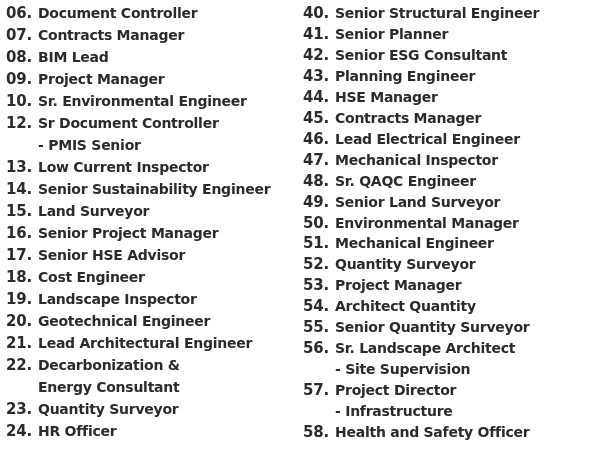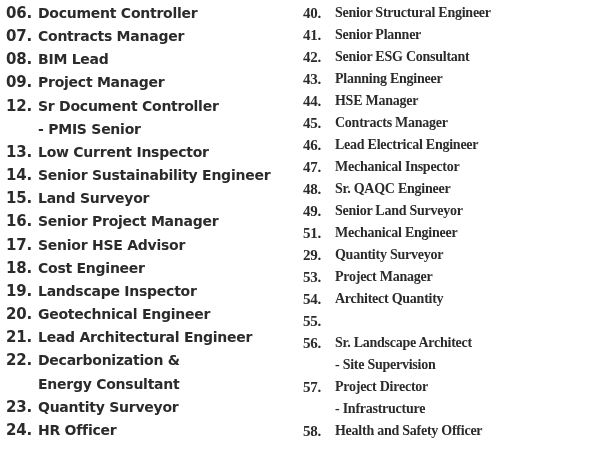--- a/index.html
+++ b/index.html
@@ -25,21 +25,20 @@
   }
   .column {
     display: flex;
     flex-direction: column;
   }
   .col-left {
     width: 300px;
   }
   .col-right {
     width: 296px;
-    font-family: Liberation Serif, serif;
   }
   .entry {
     display: flex;
     align-items: flex-start;
     line-height: 1.0;
   }
   .num {
     font-weight: bold;
     font-size: 15px;
     letter-spacing: -0.2px;
@@ -81,20 +80,24 @@
     </div>
     <div class="entry">
       <span class="num num-left">08.</span>
       <span class="label">BIM Lead</span>
     </div>
     <div class="entry">
       <span class="num num-left">09.</span>
       <span class="label">Project Manager</span>
     </div>
     <div class="entry">
+      <span class="num num-left">10.</span>
+      <span class="label">Sr. Environmental Engineer</span>
+    </div>
+    <div class="entry">
       <span class="num num-left">12.</span>
       <span class="label">Sr Document Controller</span>
     </div>
     <div class="entry cont">
       <span class="num num-left">00.</span>
       <span class="label">- PMIS Senior</span>
     </div>
     <div class="entry">
       <span class="num num-left">13.</span>
       <span class="label">Low Current Inspector</span>
@@ -184,37 +187,42 @@
     </div>
     <div class="entry">
       <span class="num num-right">48.</span>
       <span class="label">Sr. QAQC Engineer</span>
     </div>
     <div class="entry">
       <span class="num num-right">49.</span>
       <span class="label">Senior Land Surveyor</span>
     </div>
     <div class="entry">
+      <span class="num num-right">50.</span>
+      <span class="label">Environmental Manager</span>
+    </div>
+    <div class="entry">
       <span class="num num-right">51.</span>
       <span class="label">Mechanical Engineer</span>
     </div>
     <div class="entry">
-      <span class="num num-right">29.</span>
+      <span class="num num-right">52.</span>
       <span class="label">Quantity Surveyor</span>
     </div>
     <div class="entry">
       <span class="num num-right">53.</span>
       <span class="label">Project Manager</span>
     </div>
     <div class="entry">
       <span class="num num-right">54.</span>
       <span class="label">Architect Quantity</span>
     </div>
     <div class="entry">
       <span class="num num-right">55.</span>
+      <span class="label">Senior Quantity Surveyor</span>
     </div>
     <div class="entry">
       <span class="num num-right">56.</span>
       <span class="label">Sr. Landscape Architect</span>
     </div>
     <div class="entry cont">
       <span class="num num-right">00.</span>
       <span class="label">- Site Supervision</span>
     </div>
     <div class="entry">

